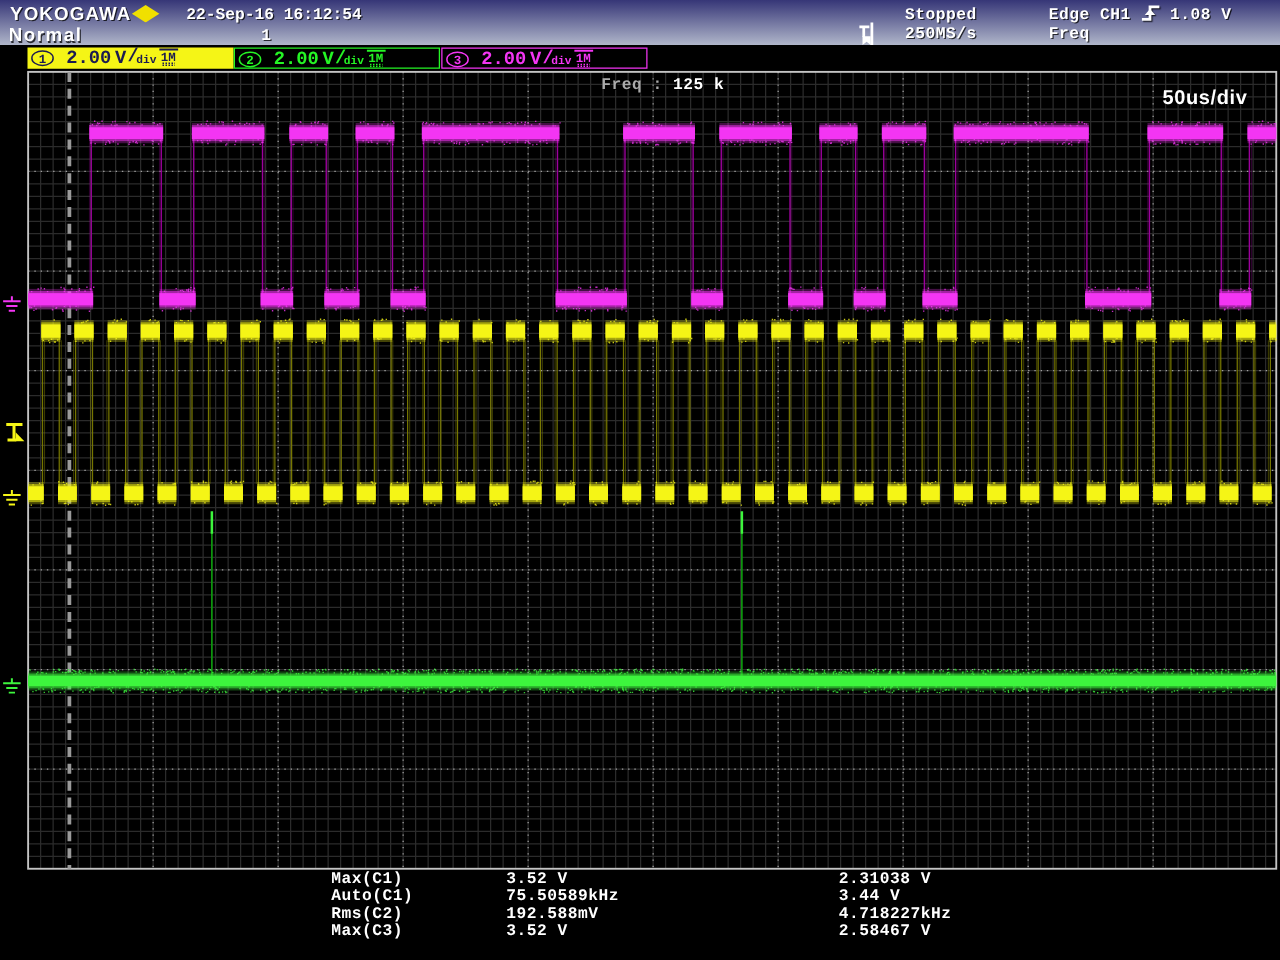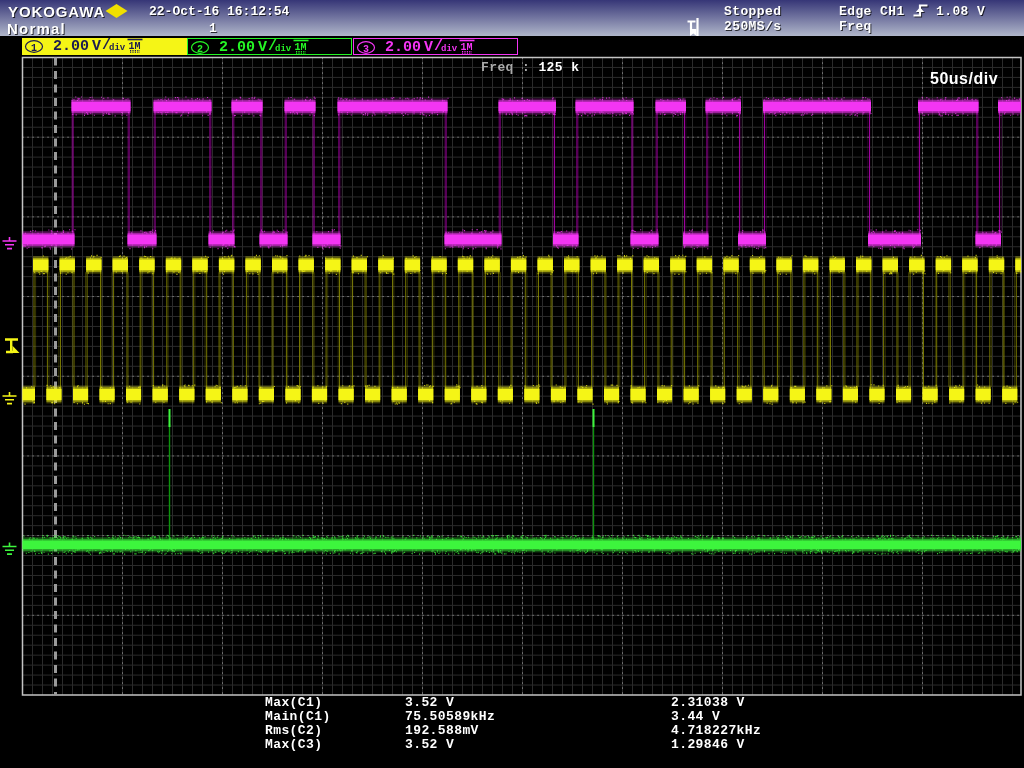--- a/index.html
+++ b/index.html
@@ -3,21 +3,21 @@
 html,body{margin:0;padding:0;background:#000}
 #scr{position:relative;width:1024px;height:768px;background:#14532d;overflow:hidden;font-family:"Liberation Mono",monospace}
 .t{position:absolute;white-space:pre;color:#fff;font:bold 13px "Liberation Mono",monospace;letter-spacing:0.4px;text-shadow:1px 1px 0 rgba(0,0,0,0.75)}
 </style></head><body>
 <div id="scr">
 <div style="position:absolute;left:0;top:0;width:1024px;height:36px;background:linear-gradient(#363677,#b0b6ca)"></div>
 <div class="t" style="left:8px;top:3px;font:bold 15px 'Liberation Sans',sans-serif;letter-spacing:0.9px">YOKOGAWA</div>
 <svg width="23" height="14" viewBox="0 0 23 14" style="position:absolute;left:104.5px;top:4px">
       <path d="M11.5 0L22.5 7L11.5 14L0.5 7Z" fill="#f0e000"></path>
     </svg>
-<div class="t" style="left:149px;top:4px;letter-spacing:0">22-Oct-16 16:12:54</div>
+<div class="t" style="left:149px;top:4px;letter-spacing:0">22-Sep-16 16:12:54</div>
 <div class="t" style="left:7px;top:20px;font:bold 15px 'Liberation Sans',sans-serif;letter-spacing:1.2px">Normal</div>
 <div class="t" style="left:209px;top:21px">1</div>
 <div class="t" style="left:724px;top:4px">Stopped</div>
 <div class="t" style="left:724px;top:19px">250MS/s</div>
 <div class="t" style="left:839px;top:4px">Edge CH1 <svg width="15" height="13" viewBox="0 0 15 13" style="vertical-align:-2px;filter:drop-shadow(1px 1px 0 rgba(0,0,0,0.7))">
         <path d="M0.5 11.5h6.5V1.5h7.5" stroke="#fff" stroke-width="2.2" fill="none"></path>
         <path d="M7 3.2 L2.8 8 L11.2 8 Z" fill="#fff"></path>
       </svg> 1.08 V</div>
 <div class="t" style="left:839px;top:19px">Freq</div>
 <svg width="16" height="20" viewBox="0 0 16 20" style="position:absolute;left:686px;top:17px">
@@ -394,23 +394,23 @@
       <div style="position:absolute;left:87px;top:5px;color:#f335f3;font:bold 9px 'Liberation Mono',monospace">div</div>
       <svg width="20" height="15" viewBox="0 0 20 15" style="position:absolute;left:105px;top:0px">
         <line x1="0.5" y1="1.5" x2="15.5" y2="1.5" stroke="#f335f3" stroke-width="1.6"></line>
         <text x="1.5" y="10.5" font-size="10" font-weight="bold" fill="#f335f3" font-family="Liberation Mono, monospace">1M</text>
         <path d="M3 12.5h10 M3 14.2h10" stroke="#f335f3" stroke-width="1.2" stroke-dasharray="1.2 1.2"></path>
       </svg>
     </div>
 <div class="t" style="left:481px;top:60px"><span style="color:#aaa">Freq : </span>125 k</div>
 <div class="t" style="left:930px;top:70px;font:bold 16px 'Liberation Sans',sans-serif;letter-spacing:0.5px">50us/div</div>
 <div class="t" style="left:265px;top:696px;line-height:14.15px">Max(C1)
-Main(C1)
+Auto(C1)
 Rms(C2)
 Max(C3)</div>
 <div class="t" style="left:405px;top:696px;line-height:14.15px">3.52 V
 75.50589kHz
 192.588mV
 3.52 V</div>
 <div class="t" style="left:671px;top:696px;line-height:14.15px">2.31038 V
 3.44 V
 4.718227kHz
-1.29846 V</div>
+2.58467 V</div>
 </div>
 </body></html>

